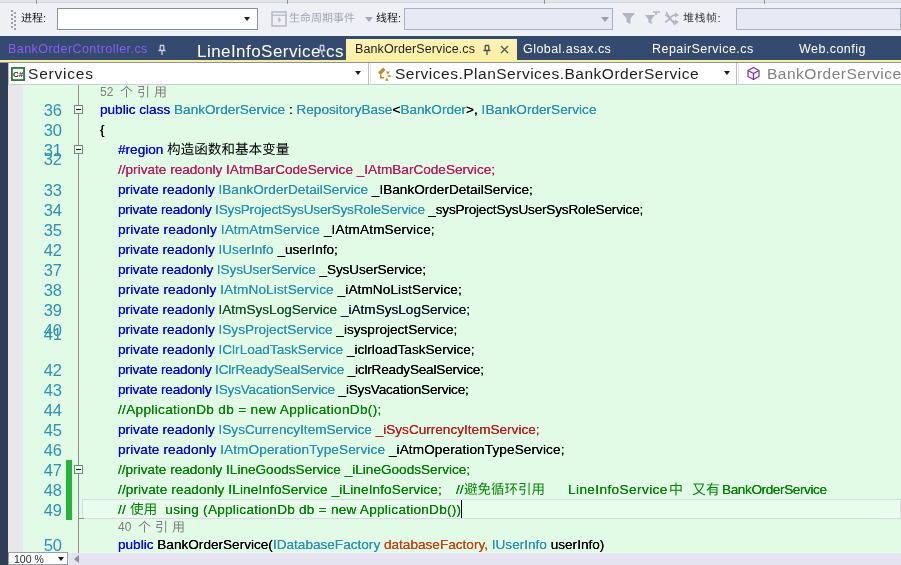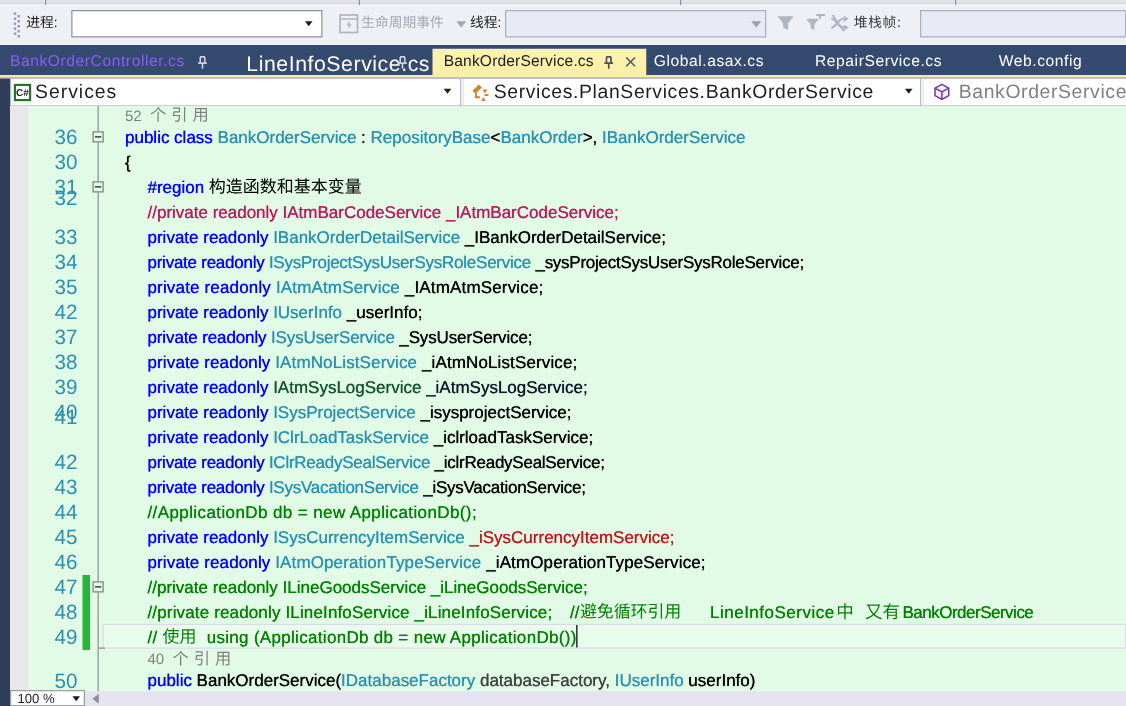--- a/index.html
+++ b/index.html
@@ -238,17 +238,17 @@
         <path transform="translate(1000 0)" d="M391 840C379 797 365 753 347 710H63V640H316C252 508 160 386 40 304C54 290 78 263 88 246C151 291 207 345 255 406V-79H329V119H748V15C748 0 743 -6 726 -6C707 -7 646 -8 580 -5C590 -26 601 -57 605 -77C691 -77 746 -77 779 -66C812 -53 822 -30 822 14V524H336C359 562 379 600 397 640H939V710H427C442 747 455 785 467 822ZM329 289H748V184H329ZM329 353V456H748V353Z"></path>
       </g>
     </svg></div>
 <div class="abs code" style="left:722px;top:480px;color:#008000;letter-spacing:-0.4px">BankOrderService</div>
 <div class="abs code" style="left:118px;top:500px;letter-spacing:0.25px"><span style="color:#008000">// </span><svg style="display:inline-block;vertical-align:-1.6px" width="27.2" height="13.6" viewBox="0 -880 2000 1000" fill="#008000">
       <g transform="scale(1,-1)">
         <path transform="translate(0 0)" d="M599 836V729H321V660H599V562H350V285H594C587 230 572 178 540 131C487 168 444 213 413 265L350 244C387 180 436 126 495 81C449 39 381 4 284 -21C300 -37 321 -66 330 -83C434 -52 506 -10 557 39C658 -22 784 -62 927 -82C937 -60 956 -31 972 -14C828 2 702 37 601 92C641 151 659 216 667 285H929V562H672V660H962V729H672V836ZM420 499H599V394L598 349H420ZM672 499H857V349H671L672 394ZM278 842C219 690 122 542 21 446C34 428 55 389 63 372C101 410 138 454 173 503V-84H245V612C284 679 320 749 348 820Z"></path>
         <path transform="translate(1000 0)" d="M153 770V407C153 266 143 89 32 -36C49 -45 79 -70 90 -85C167 0 201 115 216 227H467V-71H543V227H813V22C813 4 806 -2 786 -3C767 -4 699 -5 629 -2C639 -22 651 -55 655 -74C749 -75 807 -74 841 -62C875 -50 887 -27 887 22V770ZM227 698H467V537H227ZM813 698V537H543V698ZM227 466H467V298H223C226 336 227 373 227 407ZM813 466V298H543V466Z"></path>
       </g>
     </svg><span style="color:#008000">  using (ApplicationDb db = new ApplicationDb())</span></div>
-<div class="abs code" style="left:118px;top:535px"><span style="color:#0000ff">public </span><span style="color:#000000">BankOrderService(</span><span style="color:#2b91af">IDatabaseFactory</span><span style="color:#404040"> databaseFactory, </span><span style="color:#2b91af">IUserInfo</span><span style="color:#000000"> userInfo)</span></div>
+<div class="abs code" style="left:118px;top:535px"><span style="color:#0000ff">public </span><span style="color:#000000">BankOrderService(</span><span style="color:#2b91af">IDatabaseFactory</span><span style="color:#c2410c"> databaseFactory, </span><span style="color:#2b91af">IUserInfo</span><span style="color:#000000"> userInfo)</span></div>
 <div class="abs" style="left:461px;top:500px;width:1px;height:18px;background:#000"></div>
 <div class="abs" style="left:8px;top:553px;width:893px;height:12px;background:#e5e3ef"></div>
 <div class="abs" style="left:8px;top:552px;width:60px;height:13px;background:#fff;border:1px solid #9aa0aa;font-size:10.5px;color:#1e1e1e;padding-left:5px;line-height:12px">100 %</div>
 <div class="abs" style="left:58px;top:557px;width:0;height:0;border-left:3.5px solid transparent;border-right:3.5px solid transparent;border-top:4px solid #1e1e1e"></div>
 <div class="abs" style="left:74px;top:555px;width:0;height:0;border-top:4px solid transparent;border-bottom:4px solid transparent;border-right:5px solid #8a8e99"></div>
 </body></html>

